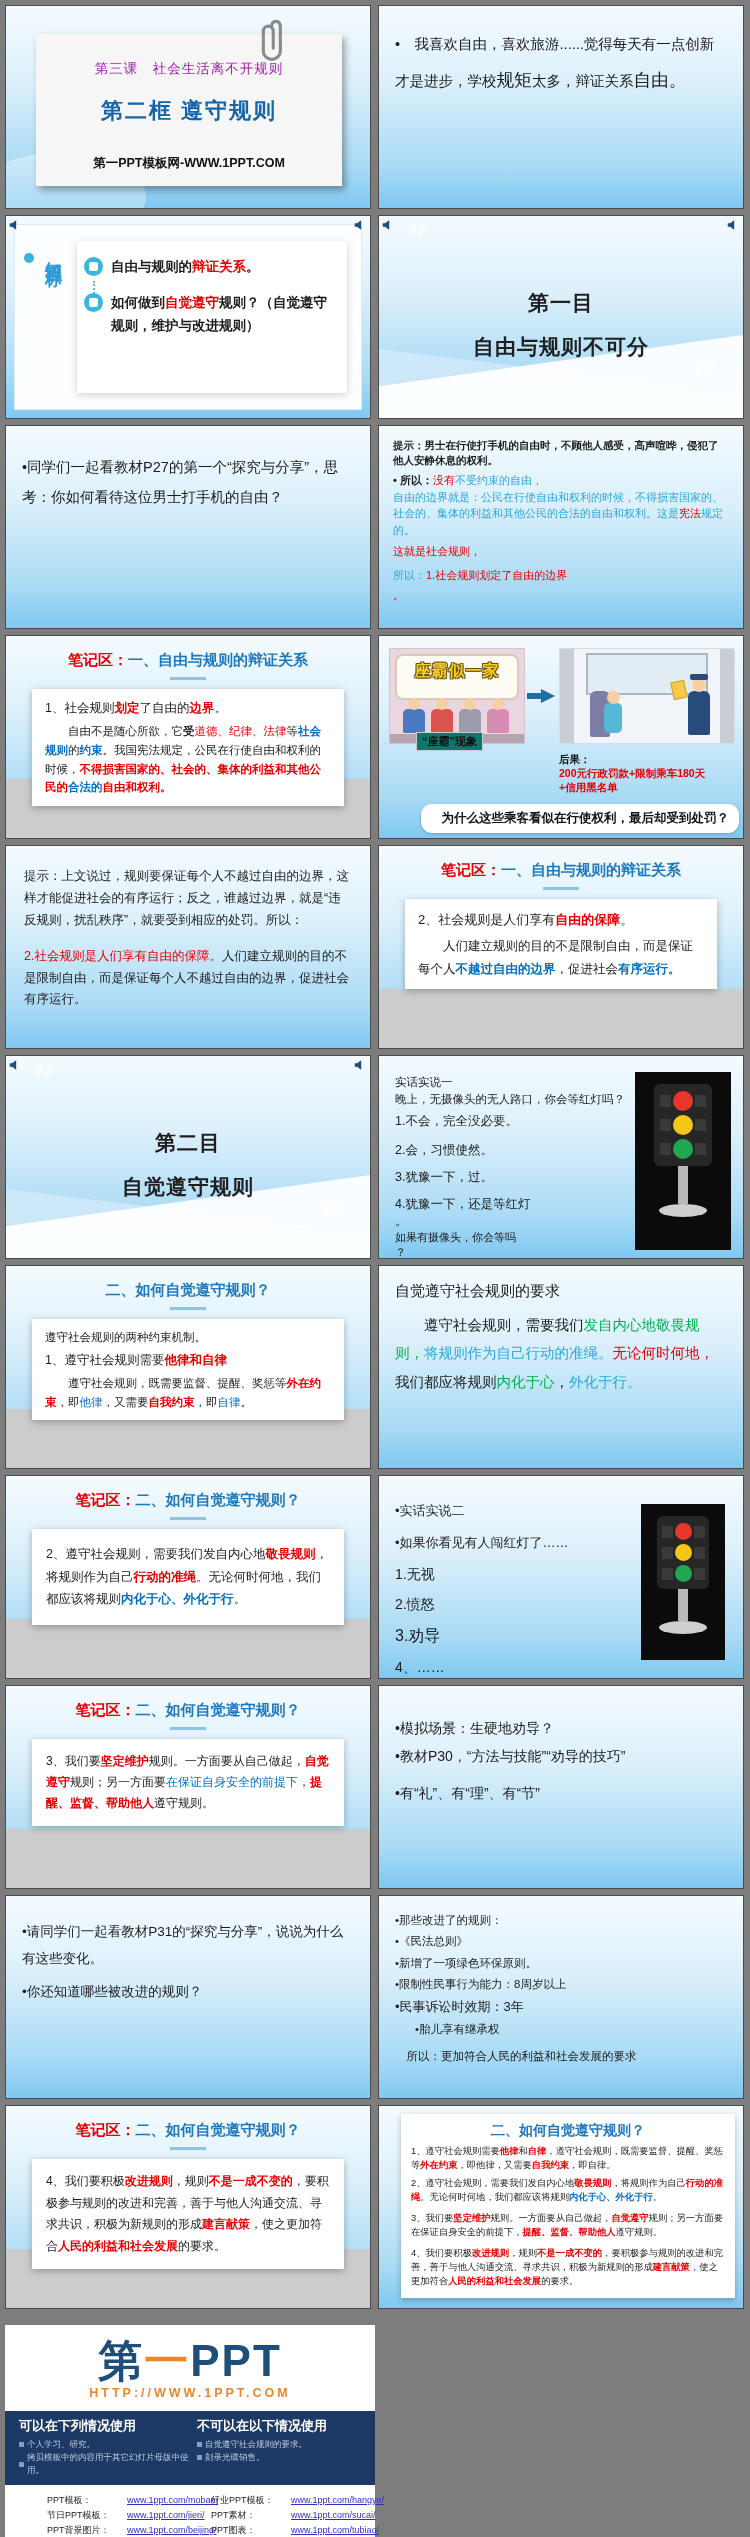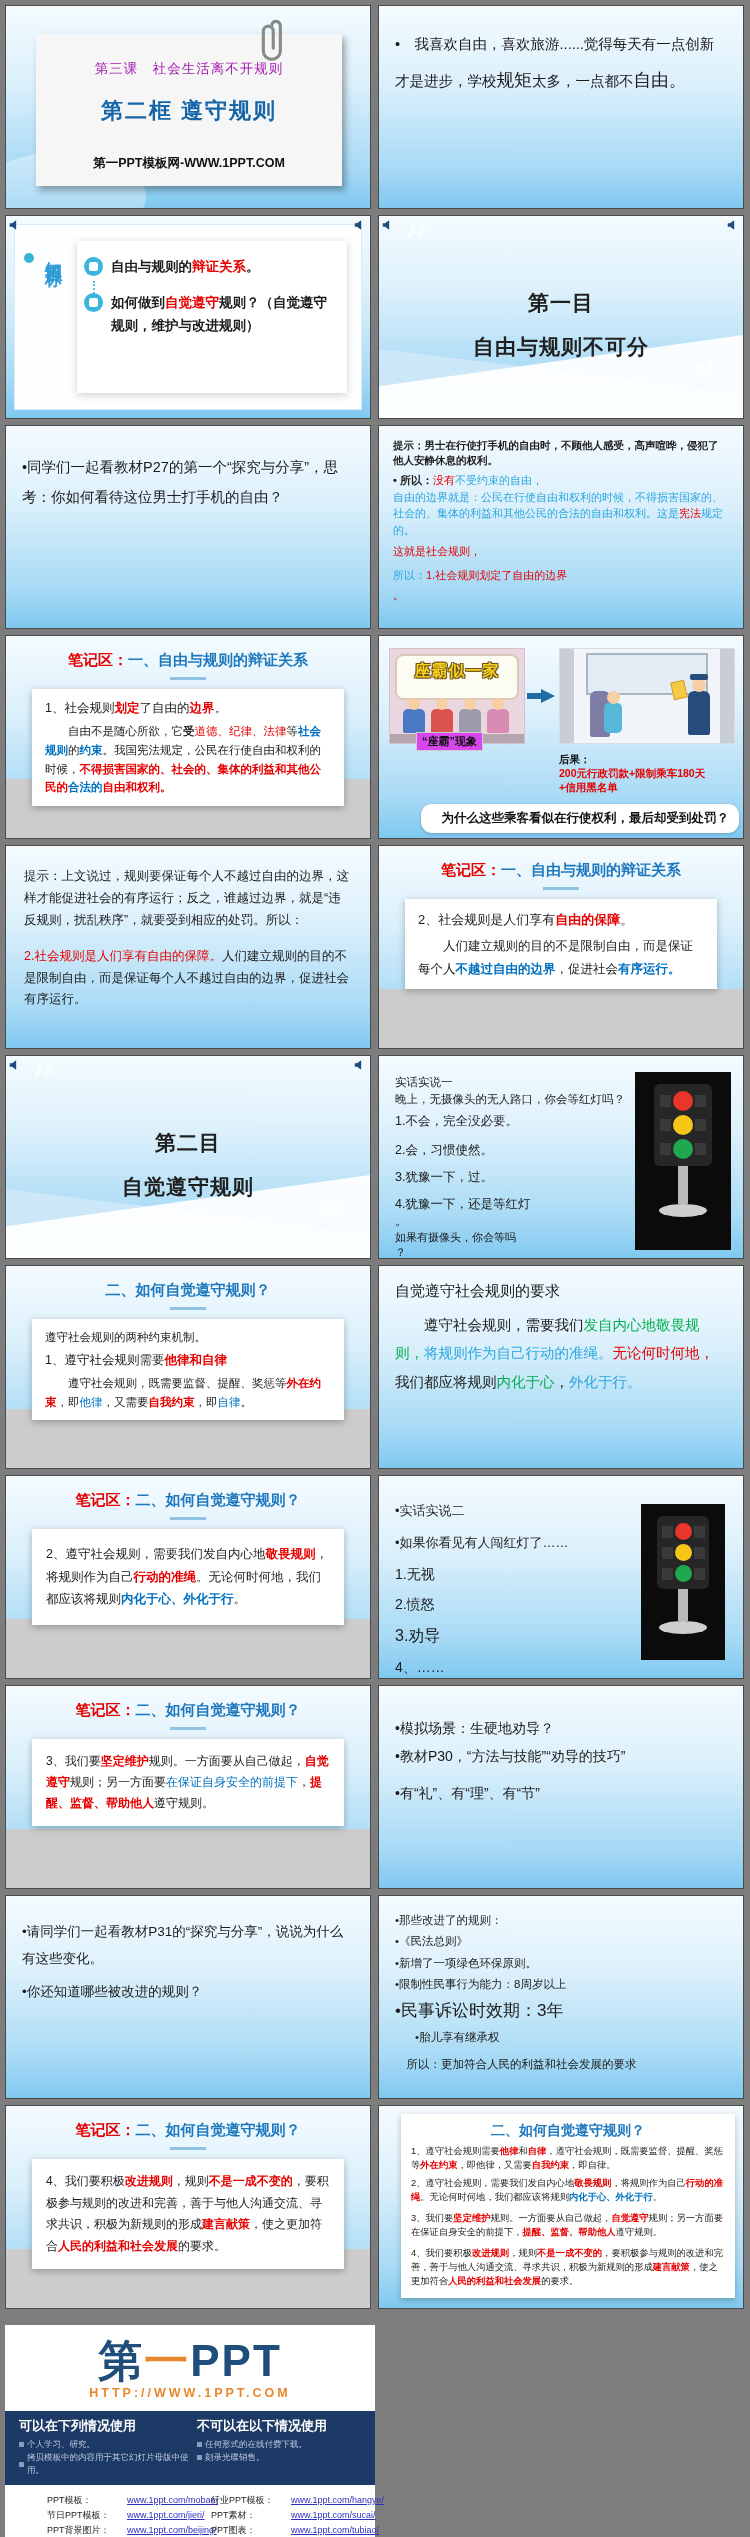--- a/index.html
+++ b/index.html
@@ -74,21 +74,21 @@
   .cartoon-row{position:absolute;top:12px;left:10px;right:8px;height:96px;display:flex;align-items:center;z-index:2;}
   .scene1{width:134px;height:94px;background:#e9d6de;position:relative;overflow:visible;border:1px solid #d6c2cc;}
   .board{position:absolute;top:5px;left:5px;right:5px;height:42px;background:#fcfcf2;border:2px solid #d8c9b8;border-radius:8px;}
   .board-text{position:absolute;top:12px;width:100%;text-align:center;font-weight:bold;font-size:16px;color:#f5d01f;
     letter-spacing:1px;text-shadow:1px 1px 0 #6b4f1d,-1px -1px 0 #6b4f1d,1px -1px 0 #6b4f1d,-1px 1px 0 #6b4f1d;}
   .fig-row{position:absolute;bottom:10px;left:10px;display:flex;}
   .fig{width:22px;height:24px;border-radius:5px 5px 2px 2px;position:relative;margin:0 3px;}
   .fig::before{content:"";position:absolute;top:-11px;left:5px;width:12px;height:12px;border-radius:50%;background:#f6cfa4;}
   .f1{background:#4a78c2}.f2{background:#d9534f}.f3{background:#9b9bab}.f4{background:#d98cb3}
   .s1-floor{position:absolute;bottom:0;left:0;right:0;height:9px;background:#b4a5ae;}
-  .s1-cap{position:absolute;bottom:-8px;left:26px;background:#d946ef;border:1px solid #ccc;padding:1px 5px;
+  .s1-cap{position:absolute;bottom:-8px;left:26px;background:#0f766e;border:1px solid #ccc;padding:1px 5px;
     font-weight:bold;font-size:11px;color:#111;white-space:nowrap;z-index:3;}
   .arrow{width:30px;height:14px;position:relative;margin:0 2px;flex:none;}
   .arrow::before{content:"";position:absolute;left:0;top:4px;width:16px;height:6px;background:#1d6fa5;}
   .arrow::after{content:"";position:absolute;left:14px;top:0;border-left:14px solid #1d6fa5;
     border-top:7px solid transparent;border-bottom:7px solid transparent;}
   .scene2{flex:1;height:94px;background:#f1f5f9;position:relative;border:1px solid #d7dde3;overflow:hidden;}
   .s2-window{position:absolute;top:4px;left:26px;right:26px;height:38px;background:#e2ecf4;border:2px solid #aab6c2;}
   .s2-panelL{position:absolute;top:0;bottom:0;left:0;width:14px;background:#c9ced6;}
   .s2-panelR{position:absolute;top:0;bottom:0;right:0;width:14px;background:#c9ced6;}
   .seat{position:absolute;bottom:6px;left:30px;width:20px;height:46px;background:#7d7da6;border-radius:6px 6px 2px 2px;}
@@ -142,21 +142,21 @@
         <svg width="34" height="50" viewBox="0 0 24 34">
               <path d="M14 6 C14 2 20 2 20 7 L20 24 a6 6 0 0 1 -12 0 L8 10 a3.5 3.5 0 0 1 7 0 L15 22" fill="none" stroke="#8a8a8a" stroke-width="2.2" stroke-linecap="round"></path>
             </svg>
       </div>
       <div class="t-course">第三课　社会生活离不开规则</div>
       <div class="t-main">第二框 遵守规则</div>
       <div class="t-site">第一PPT模板网-WWW.1PPT.COM</div>
     </div>
   </div>
   <div class="slide">
-    <div class="para-pad"><span class="run k">•　我喜欢自由，喜欢旅游......觉得每天有一点创新才是进步，学校</span><span class="run k big">规矩</span><span class="run k">太多，一点都不</span><span class="run k big">自由。</span></div>
+    <div class="para-pad"><span class="run k">•　我喜欢自由，喜欢旅游......觉得每天有一点创新才是进步，学校</span><span class="run k big">规矩</span><span class="run k">太多，辩证关系</span><span class="run k big">自由。</span></div>
   </div>
 
   <div class="slide">
     <span class="spk tl"><svg width="14" height="14" viewBox="0 0 24 24">
             <path d="M3 9v6h4l7 5V4L7 9H3z" fill="#1d4e7e"></path>
           </svg></span>
     <span class="spk trr"><svg width="14" height="14" viewBox="0 0 24 24">
             <path d="M3 9v6h4l7 5V4L7 9H3z" fill="#1d4e7e"></path>
           </svg></span>
     <div class="kz-frame">
@@ -393,21 +393,21 @@
       <div class="line" style="font-size:13.5px;line-height:2;">•请同学们一起看教材P31的“探究与分享”，说说为什么有这些变化。</div>
       <div class="line" style="font-size:13.5px;line-height:2;margin-top:6px;">•你还知道哪些被改进的规则？</div>
     </div>
   </div>
   <div class="slide">
     <div class="lines-pad" style="padding-top:14px;">
       <div class="line" style="font-size:11.5px;line-height:1.85;">•那些改进了的规则：</div>
       <div class="line" style="font-size:11.5px;line-height:1.85;">•《民法总则》</div>
       <div class="line" style="font-size:11.5px;line-height:1.85;">•新增了一项绿色环保原则。</div>
       <div class="line" style="font-size:11.5px;line-height:1.85;">•限制性民事行为能力：8周岁以上</div>
-      <div class="line" style="font-size:17px;line-height:1.85;">•民事诉讼时效期：3年</div>
+      <div class="line" style="font-size:13px;line-height:1.85;">•民事诉讼时效期：3年</div>
       <div class="line" style="font-size:11.5px;line-height:1.85;margin-left:20px;">•胎儿享有继承权</div>
       <div class="line" style="font-size:11.5px;line-height:1.85;margin-top:6px;">　所以：更加符合人民的利益和社会发展的要求</div>
     </div>
   </div>
 
   <div class="slide">
     <div class="gray-band"></div>
     <div class="note-title"><span class="run tr">笔记区：</span><span class="run tb">二、如何自觉遵守规则？</span></div>
     <div class="note-dash"></div>
     <div class="note-box" style="font-size:12px;line-height:1.8;padding:12px 14px;">
@@ -440,21 +440,21 @@
           </div>
       <div class="rule-item">
             <span class="sq"></span>
             <span>拷贝模板中的内容用于其它幻灯片母版中使用。</span>
           </div>
     </div>
     <div class="rule-col">
       <div class="rule-h">不可以在以下情况使用</div>
       <div class="rule-item">
             <span class="sq"></span>
-            <span>任何形式的在线付费下载。</span>
+            <span>自觉遵守社会规则的要求。</span>
           </div>
       <div class="rule-item">
             <span class="sq"></span>
             <span>刻录光碟销售。</span>
           </div>
     </div>
   </div>
   <div class="links">
     <div class="link-col">
       <div class="lrow">

